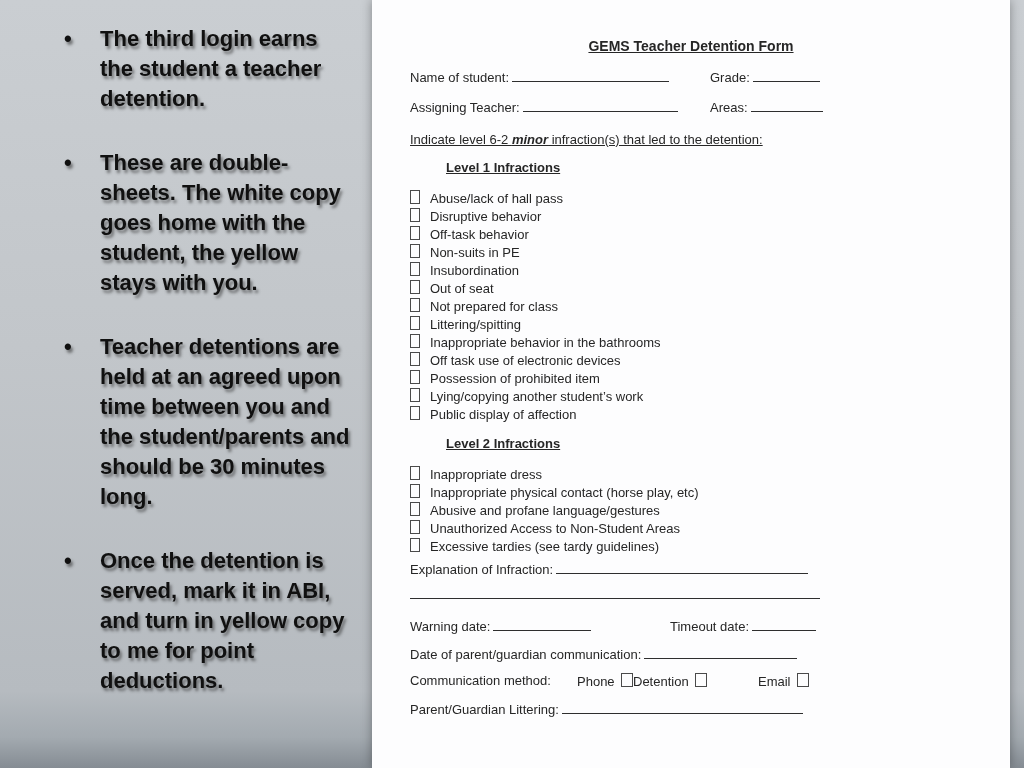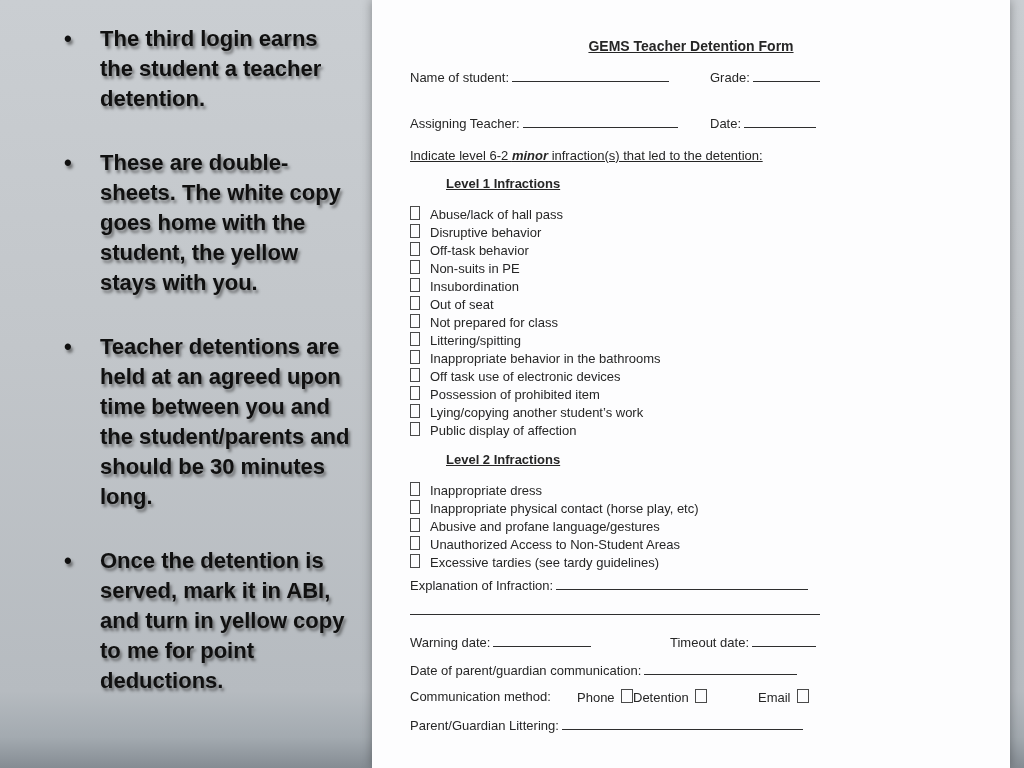--- a/index.html
+++ b/index.html
@@ -19,21 +19,21 @@
   .bullets li .dot{position:absolute;left:-36px;top:0;}
   
   .page{
     position:absolute;left:372px;top:0;width:638px;height:768px;
     background:#fdfdfe;box-shadow:0 0 10px rgba(0,0,0,0.35);
     color:#262626;font-size:13px;
   }
   .ftitle{margin-top:38px;text-align:center;font-weight:bold;font-size:14px;line-height:16px;text-decoration:underline;}
   .content{position:relative;margin-left:38px;width:414px;}
   .frow{position:relative;height:16px;line-height:16px;white-space:nowrap;}
-  .mt16{margin-top:16px}.mt14{margin-top:30px}.mt12{margin-top:12px}.mt24{margin-top:24px}
+  .mt16{margin-top:16px}.mt14{margin-top:14px}.mt12{margin-top:12px}.mt24{margin-top:24px}
   .mt13{margin-top:13px}.mt6{margin-top:6px}.mt20{margin-top:20px}.mt10{margin-top:10px}
   .u{display:inline-block;border-bottom:1px solid #2e2e2e;height:11px;margin-left:3px;}
   .u-name{width:157px}.u-grade{width:67px}.u-teacher{width:155px}.u-date{width:72px}
   .u-expl{width:252px}.u-warn{width:98px}.u-timeout{width:64px}.u-comm{width:153px}.u-sign{width:241px}
   .col2{position:absolute;left:300px;top:0;}
   .col2b{position:absolute;left:260px;top:0;}
   .indicate{margin-top:16px;height:16px;line-height:16px;text-decoration:underline;white-space:nowrap;}
   .indicate em{font-weight:bold;font-style:italic;}
   .subhead{margin-top:12px;height:16px;line-height:16px;font-weight:bold;text-decoration:underline;padding-left:36px;}
   .ilist{margin:14px 0 0 0;padding:0;list-style:none;line-height:18px;}
@@ -73,21 +73,21 @@
 
     <div class="content">
 
       <div class="frow mt16">
         <span>Name of student:</span><span class="u u-name"></span>
         <span class="col2"><span>Grade:</span><span class="u u-grade"></span></span>
       </div>
 
       <div class="frow mt14">
         <span>Assigning Teacher:</span><span class="u u-teacher"></span>
-        <span class="col2"><span>Date:</span><span class="u u-date"></span></span>
+        <span class="col2"><span>Areas:</span><span class="u u-date"></span></span>
       </div>
 
       <div class="indicate">
         <span>Indicate level 6-2 </span><em>minor</em><span> infraction(s) that led to the detention:</span>
       </div>
 
       <div class="subhead">Level 1 Infractions</div>
 
       <ul class="ilist">
           <li>

